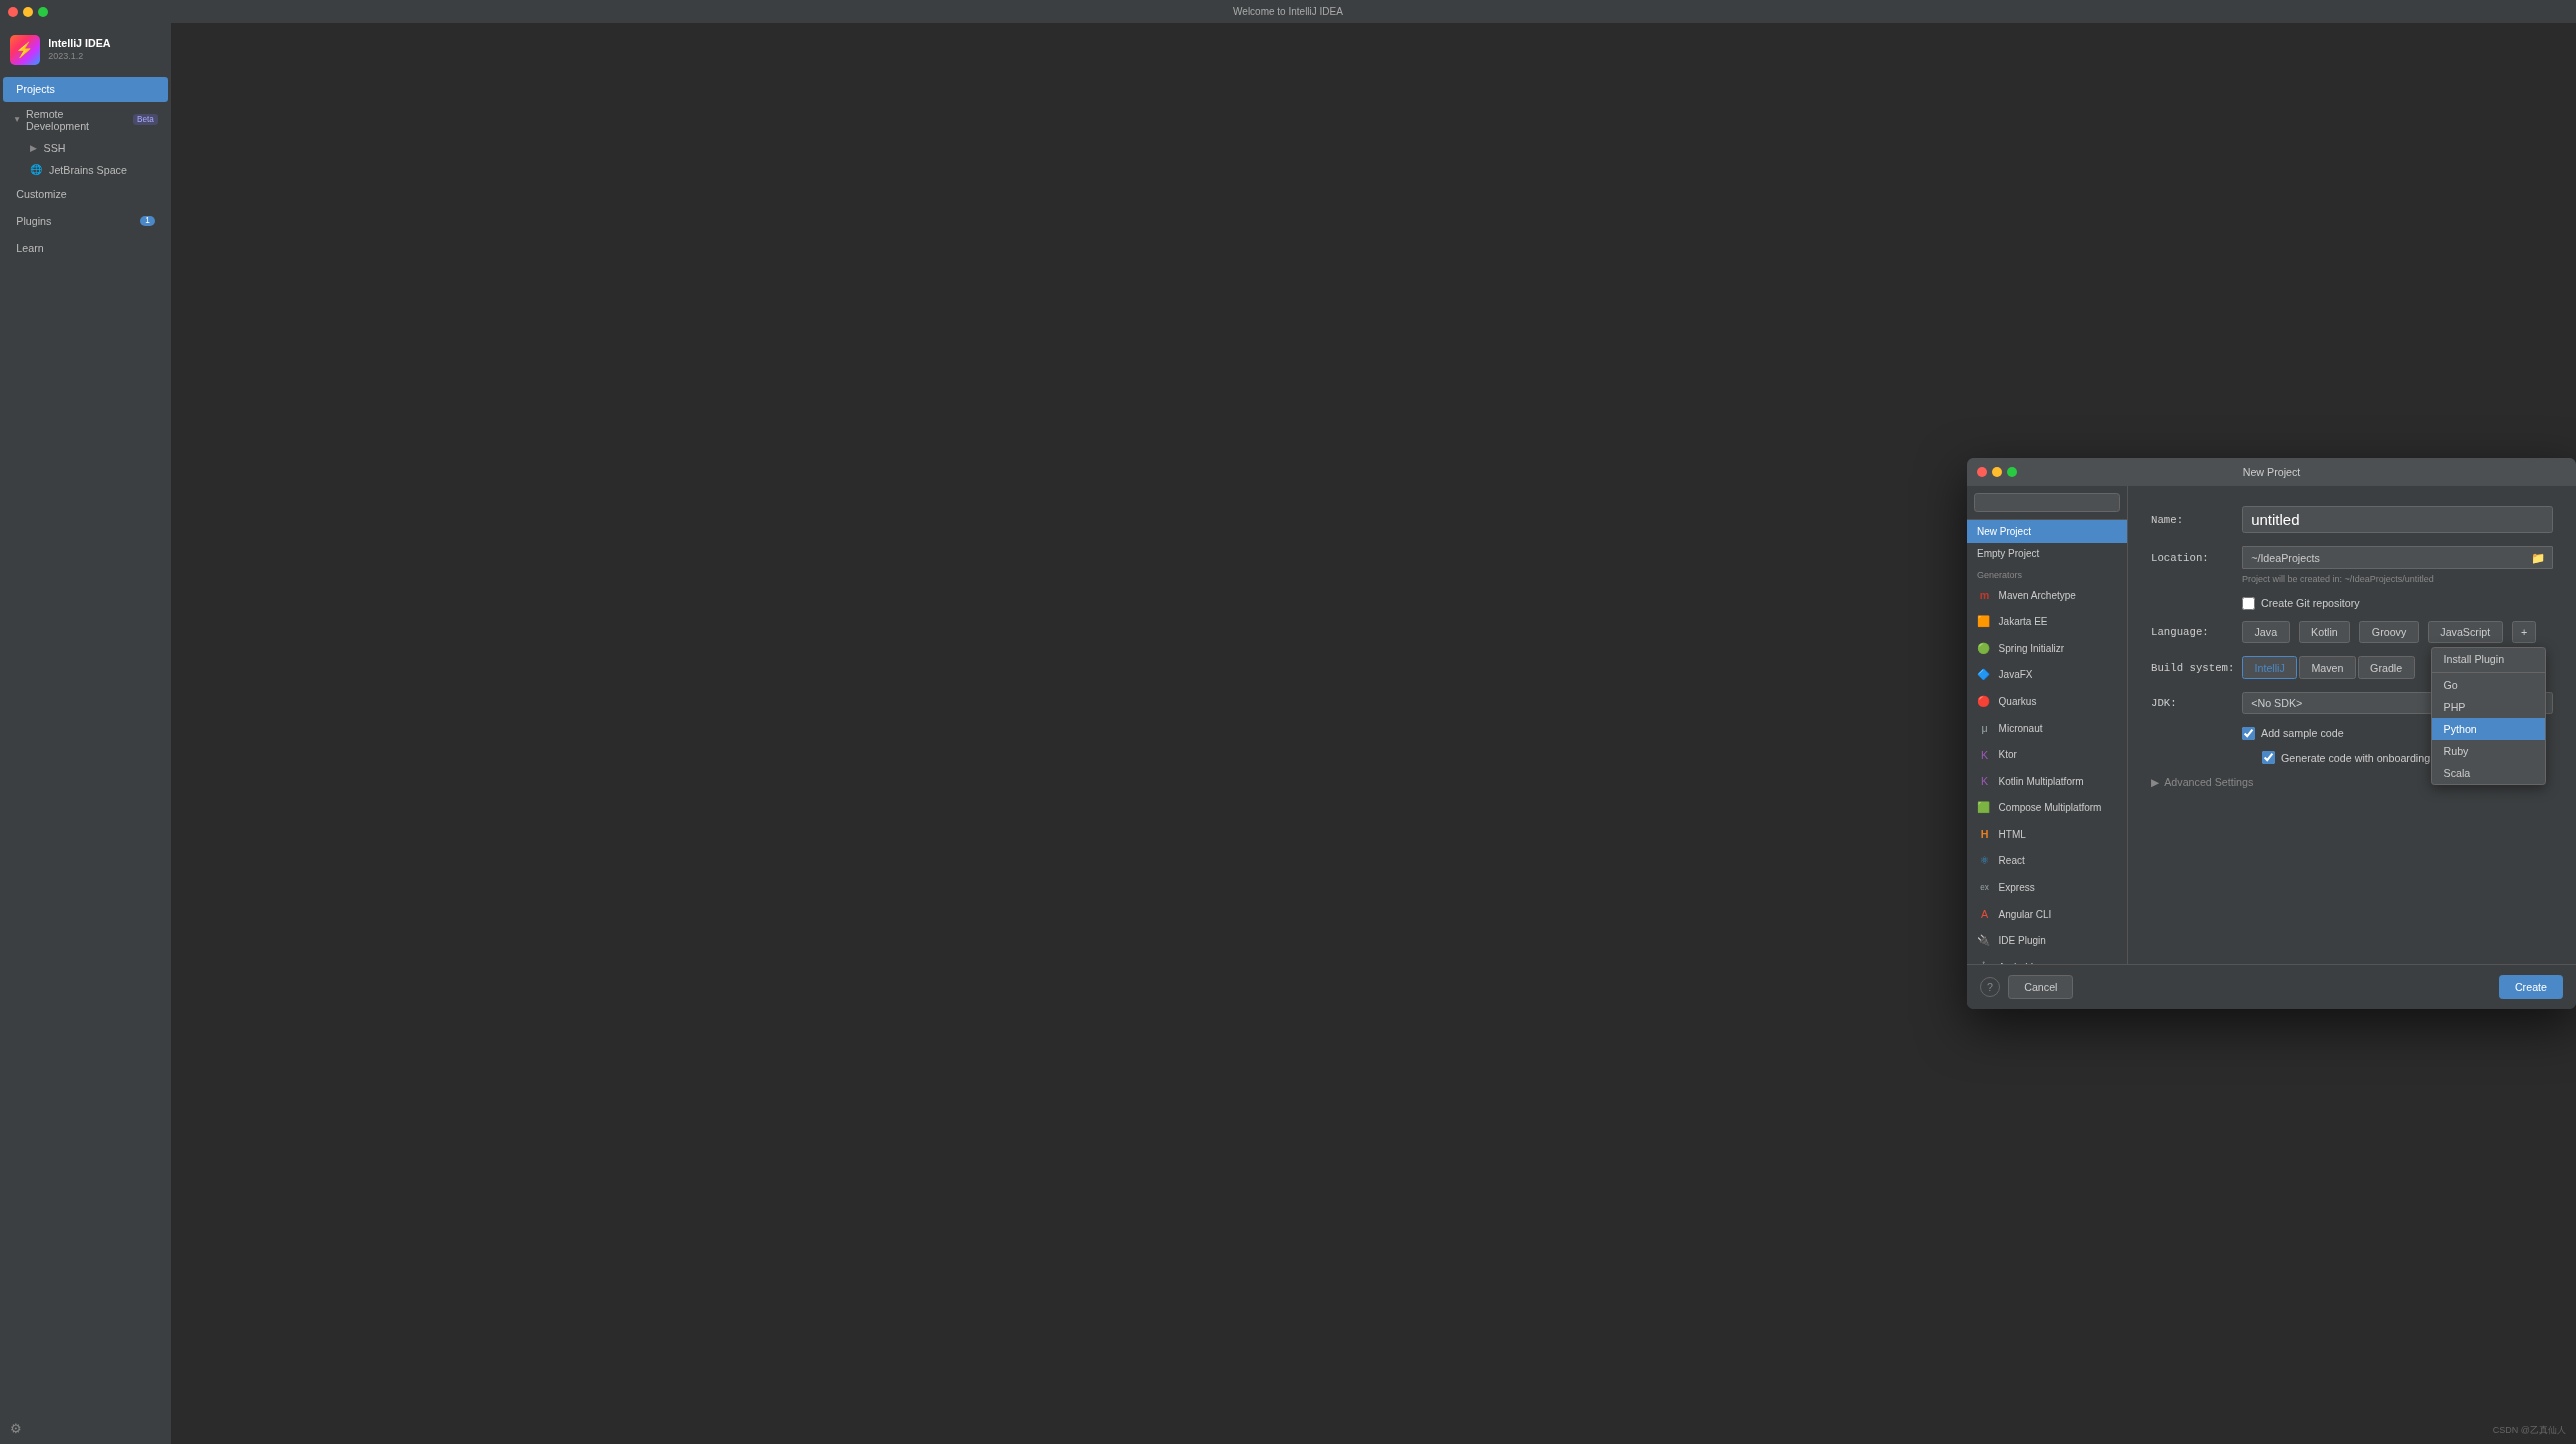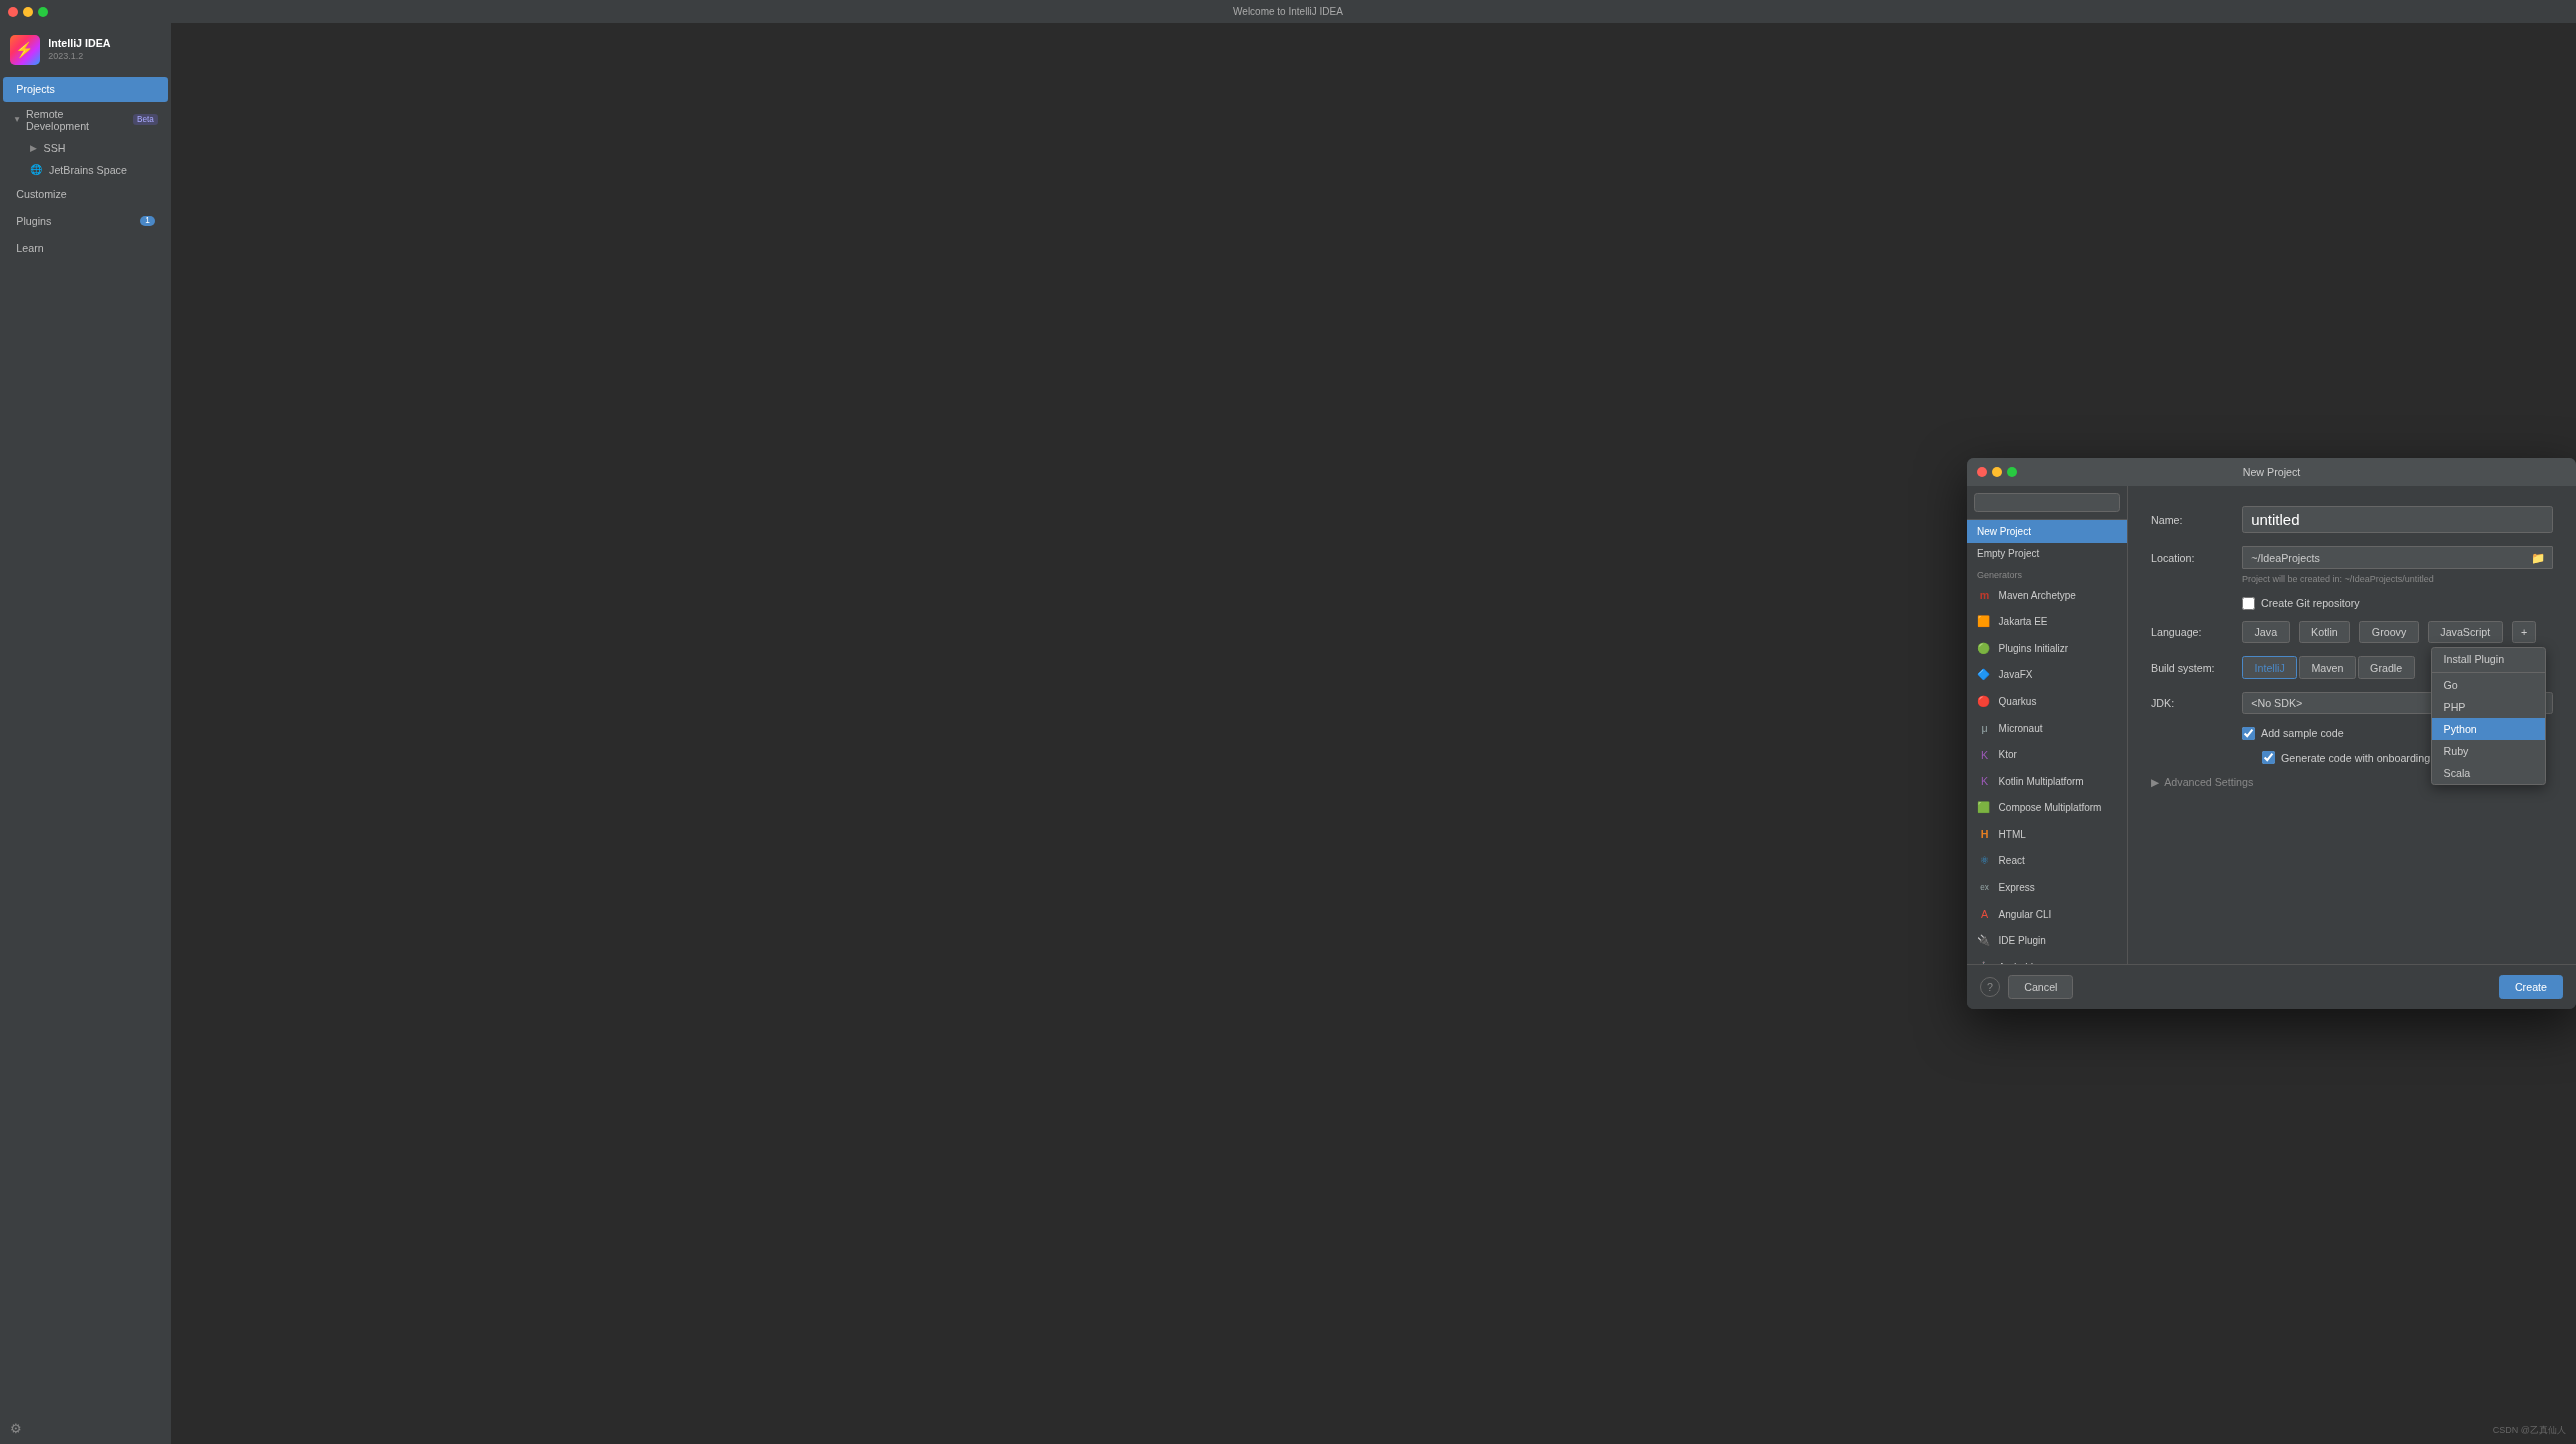--- a/index.html
+++ b/index.html
@@ -248,20 +248,21 @@
     .form-row {
       display: flex;
       align-items: center;
       margin-bottom: 13px;
     }
     .form-label {
       width: 91px;
       font-size: 10.7px;
       color: #cccccc;
       flex-shrink: 0;
+      font-family: Liberation Mono, monospace;
     }
     .form-control {
       flex: 1;
     }
     .text-input {
       width: 100%;
       background: #4c5052;
       border: 0.8px solid #666;
       border-radius: 2.5px;
       padding: 4.1px 8.2px;
@@ -555,21 +556,21 @@
             <div class="pt-item">
               <span class="pt-icon icon-maven">m</span>
               <span>Maven Archetype</span>
             </div>
             <div class="pt-item">
               <span class="pt-icon icon-jakarta">🟧</span>
               <span>Jakarta EE</span>
             </div>
             <div class="pt-item">
               <span class="pt-icon icon-spring">🟢</span>
-              <span>Plugins Initializr</span>
+              <span>Spring Initializr</span>
             </div>
             <div class="pt-item">
               <span class="pt-icon icon-javafx">🔷</span>
               <span>JavaFX</span>
             </div>
             <div class="pt-item">
               <span class="pt-icon icon-quarkus">🔴</span>
               <span>Quarkus</span>
             </div>
             <div class="pt-item">

